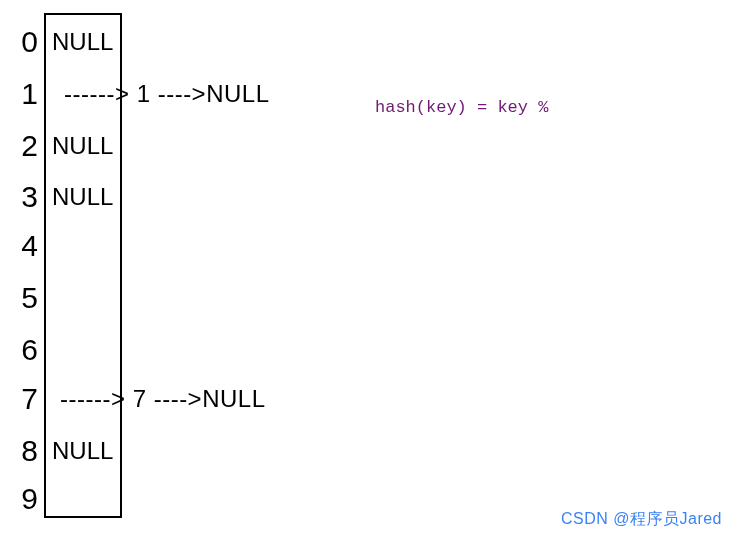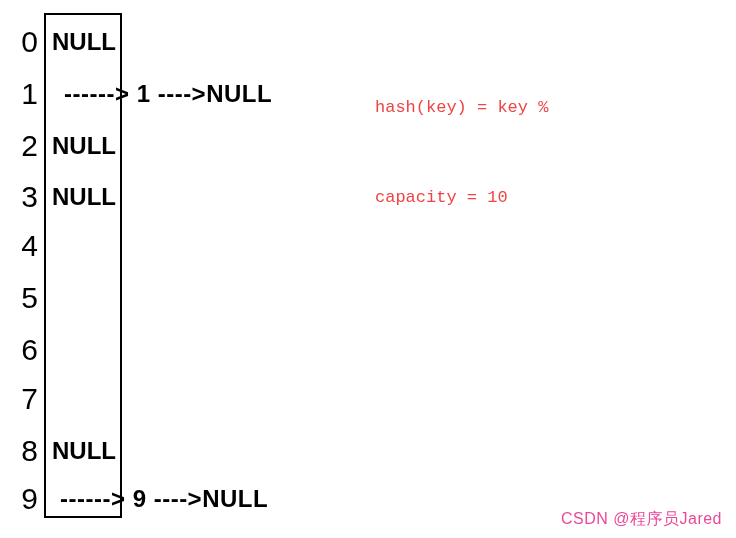--- a/index.html
+++ b/index.html
@@ -58,21 +58,20 @@
 
   .row-content {
     position: absolute;
     top: 0;
     height: 40px;
     line-height: 40px;
     white-space: pre;
     font-size: 24px;
     color: #000000;
     font-family: "Liberation Sans", sans-serif;
-    font-weight: bold;
   }
 
   
   .row-content.empty {
     left: 52px;
     letter-spacing: 0px;
   }
 
   
   .row-content.chain {
@@ -81,34 +80,34 @@
   }
   .row-content.chain.indent {
     left: 64px;
   }
 
   
   #formula {
     position: absolute;
     left: 375px;
     top: 33px;
-    color: #ef4444;
+    color: #701a75;
     font-family: "Liberation Mono", "DejaVu Sans Mono", monospace;
     font-size: 17px;
     line-height: 30px;
     white-space: pre;
   }
   #formula div { white-space: pre; }
 
   
   #watermark {
     position: absolute;
     right: 14px;
     bottom: 8px;
-    color: #ec4899;
+    color: #3b82f6;
     font-size: 16px;
     font-family: "Liberation Sans", sans-serif;
     letter-spacing: 0.5px;
     white-space: nowrap;
   }
 </style>
 </head>
 <body>
 
 <div id="stage">
@@ -142,32 +141,31 @@
   <div class="row" style="top:278px;">
     <span class="row-index">5</span>
   </div>
 
   <div class="row" style="top:330px;">
     <span class="row-index">6</span>
   </div>
 
   <div class="row" style="top:379px;">
     <span class="row-index">7</span>
+    <span class="row-content chain">------&gt; 7 ----&gt;NULL</span>
   </div>
 
   <div class="row" style="top:431px;">
     <span class="row-index">8</span>
     <span class="row-content empty">NULL</span>
   </div>
 
   <div class="row" style="top:479px;">
     <span class="row-index">9</span>
-    <span class="row-content chain">------&gt; 9 ----&gt;NULL</span>
   </div>
 
   <div id="formula">
     <div>hash(key) = key %</div>
-    <div>capacity = 10</div>
   </div>
 
   <div id="watermark">CSDN @程序员Jared</div>
 
 </div>
 
 </body></html>

